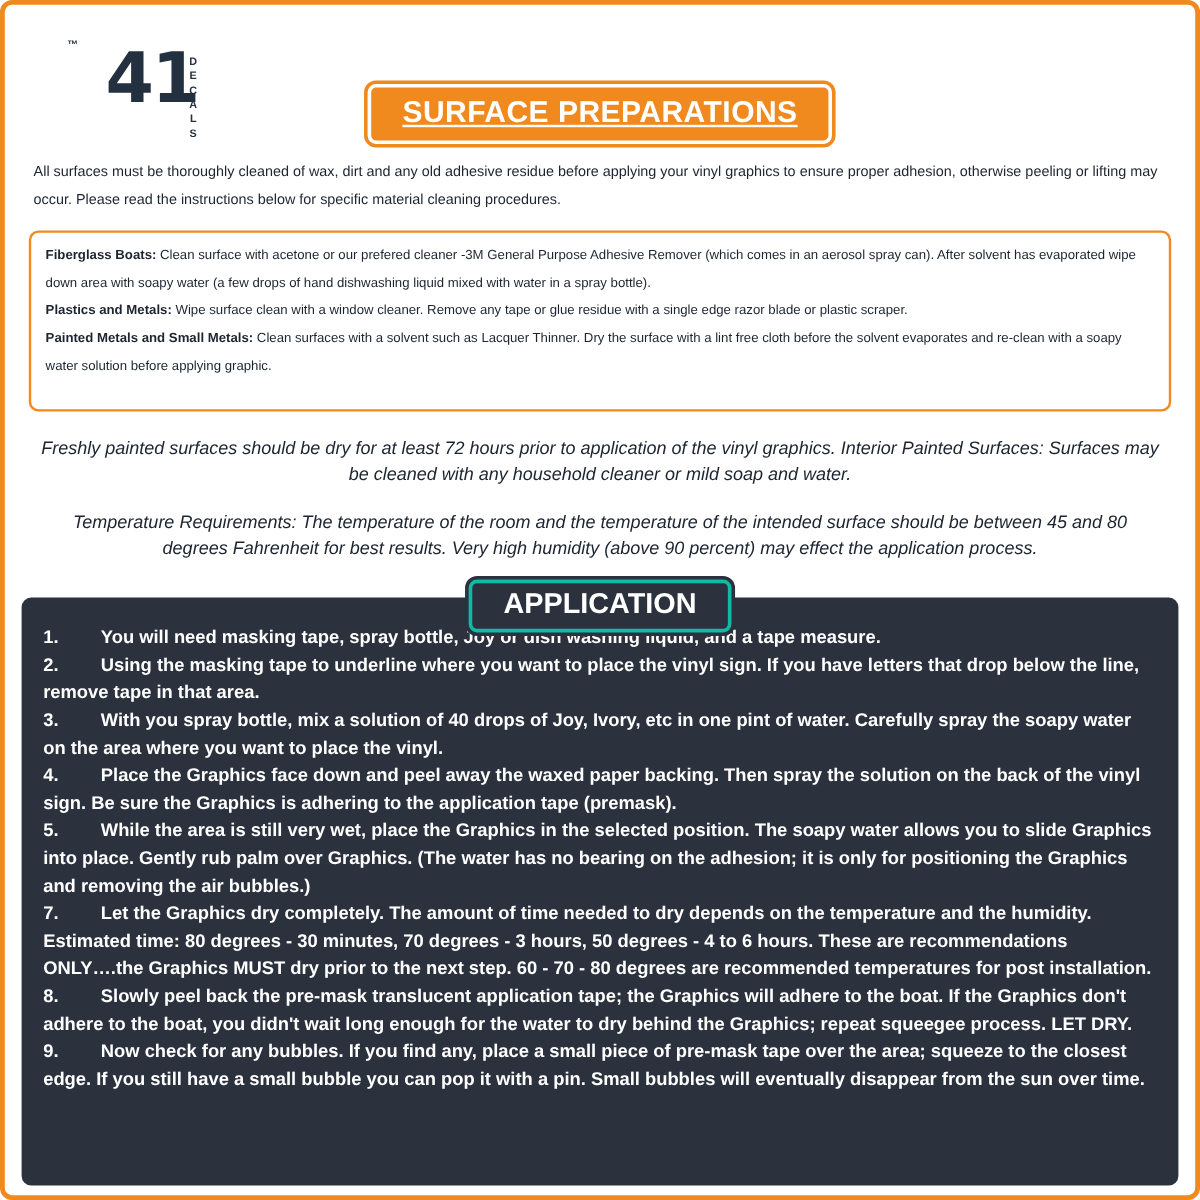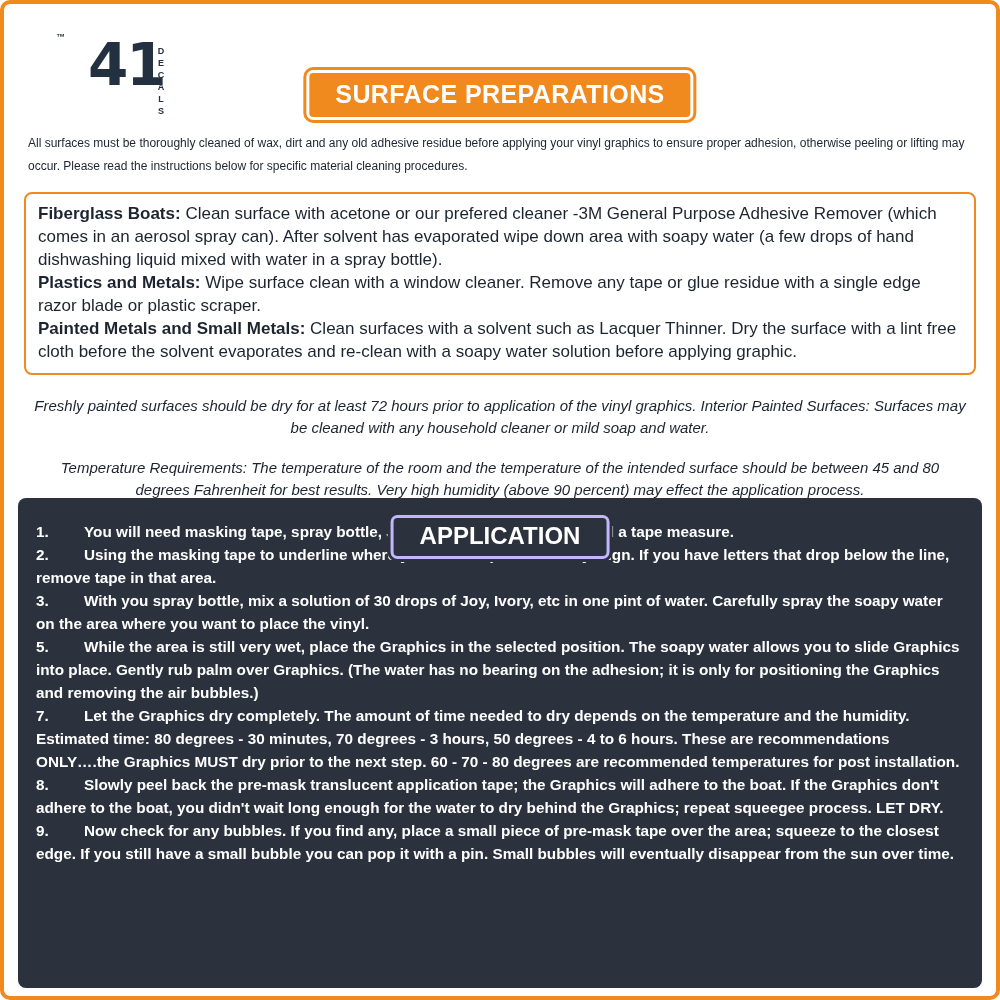--- a/index.html
+++ b/index.html
@@ -77,37 +77,38 @@
     background: #f08a1e;
     color: #ffffff;
     border-radius: 7px;
     border: 3px solid #ffffff;
     box-shadow: 0 0 0 3px #f08a1e;
     font-size: 25px;
     font-weight: bold;
     letter-spacing: 0.4px;
     padding: 7px 26px 8px 26px;
     white-space: nowrap;
+    text-decoration: underline;
   }
 
   
   .intro {
     margin: 16px 24px 0 24px;
     font-size: 12px;
     line-height: 23px;
     color: #1c2430;
   }
 
   
   .materials {
     margin: 14px 20px 0 20px;
     border: 2px solid #f08a1e;
     border-radius: 8px;
-    padding: 8px 12px 10px 12px;
-    font-size: 17px;
+    padding: 8px 12px 24px 12px;
+    font-size: 11px;
     line-height: 23px;
   }
   .materials p {
     margin: 0;
   }
   .materials b {
     font-weight: bold;
   }
 
   
@@ -130,21 +131,21 @@
     height: 30px;
   }
   .app-banner {
     position: absolute;
     left: 50%;
     transform: translateX(-50%);
     top: 0;
     background: #2b323d;
     color: #ffffff;
     border-radius: 7px;
-    border: 3px solid #c4b5fd;
+    border: 3px solid #14b8a6;
     box-shadow: 0 0 0 3px #2b323d;
     font-size: 24px;
     font-weight: bold;
     padding: 4px 26px 6px 26px;
     white-space: nowrap;
     z-index: 3;
   }
 
   .steps {
     position: absolute;
@@ -195,20 +196,21 @@
   <div class="note">Freshly painted surfaces should be dry for at least 72 hours prior to application of the vinyl graphics. Interior Painted Surfaces: Surfaces may be cleaned with any household cleaner or mild soap and water.</div>
   <div class="note second">Temperature Requirements: The temperature of the room and the temperature of the intended surface should be between 45 and 80 degrees Fahrenheit for best results. Very high humidity (above 90 percent) may effect the application process.</div>
 
   <div class="app-wrap">
     <div class="app-banner">APPLICATION</div>
   </div>
 
   <div class="steps">
     <div class="step"><span class="n">1.</span><span>You will need masking tape, spray bottle, Joy or dish washing liquid, and a tape measure.</span></div>
     <div class="step"><span class="n">2.</span><span>Using the masking tape to underline where you want to place the vinyl sign. If you have letters that drop below the line, remove tape in that area.</span></div>
-    <div class="step"><span class="n">3.</span><span>With you spray bottle, mix a solution of 30 drops of Joy, Ivory, etc in one pint of water. Carefully spray the soapy water on the area where you want to place the vinyl.</span></div>
+    <div class="step"><span class="n">3.</span><span>With you spray bottle, mix a solution of 40 drops of Joy, Ivory, etc in one pint of water. Carefully spray the soapy water on the area where you want to place the vinyl.</span></div>
+    <div class="step"><span class="n">4.</span><span>Place the Graphics face down and peel away the waxed paper backing. Then spray the solution on the back of the vinyl sign. Be sure the Graphics is adhering to the application tape (premask).</span></div>
     <div class="step"><span class="n">5.</span><span>While the area is still very wet, place the Graphics in the selected position. The soapy water allows you to slide Graphics into place. Gently rub palm over Graphics. (The water has no bearing on the adhesion; it is only for positioning the Graphics and removing the air bubbles.)</span></div>
     <div class="step"><span class="n">7.</span><span>Let the Graphics dry completely. The amount of time needed to dry depends on the temperature and the humidity. Estimated time: 80 degrees - 30 minutes, 70 degrees - 3 hours, 50 degrees - 4 to 6 hours. These are recommendations ONLY….the Graphics MUST dry prior to the next step. 60 - 70 - 80 degrees are recommended temperatures for post installation.</span></div>
     <div class="step"><span class="n">8.</span><span>Slowly peel back the pre-mask translucent application tape; the Graphics will adhere to the boat. If the Graphics don't adhere to the boat, you didn't wait long enough for the water to dry behind the Graphics; repeat squeegee process. LET DRY.</span></div>
     <div class="step"><span class="n">9.</span><span>Now check for any bubbles. If you find any, place a small piece of pre-mask tape over the area; squeeze to the closest edge. If you still have a small bubble you can pop it with a pin. Small bubbles will eventually disappear from the sun over time.</span></div>
   </div>
 
 </div>
 
 </body></html>

